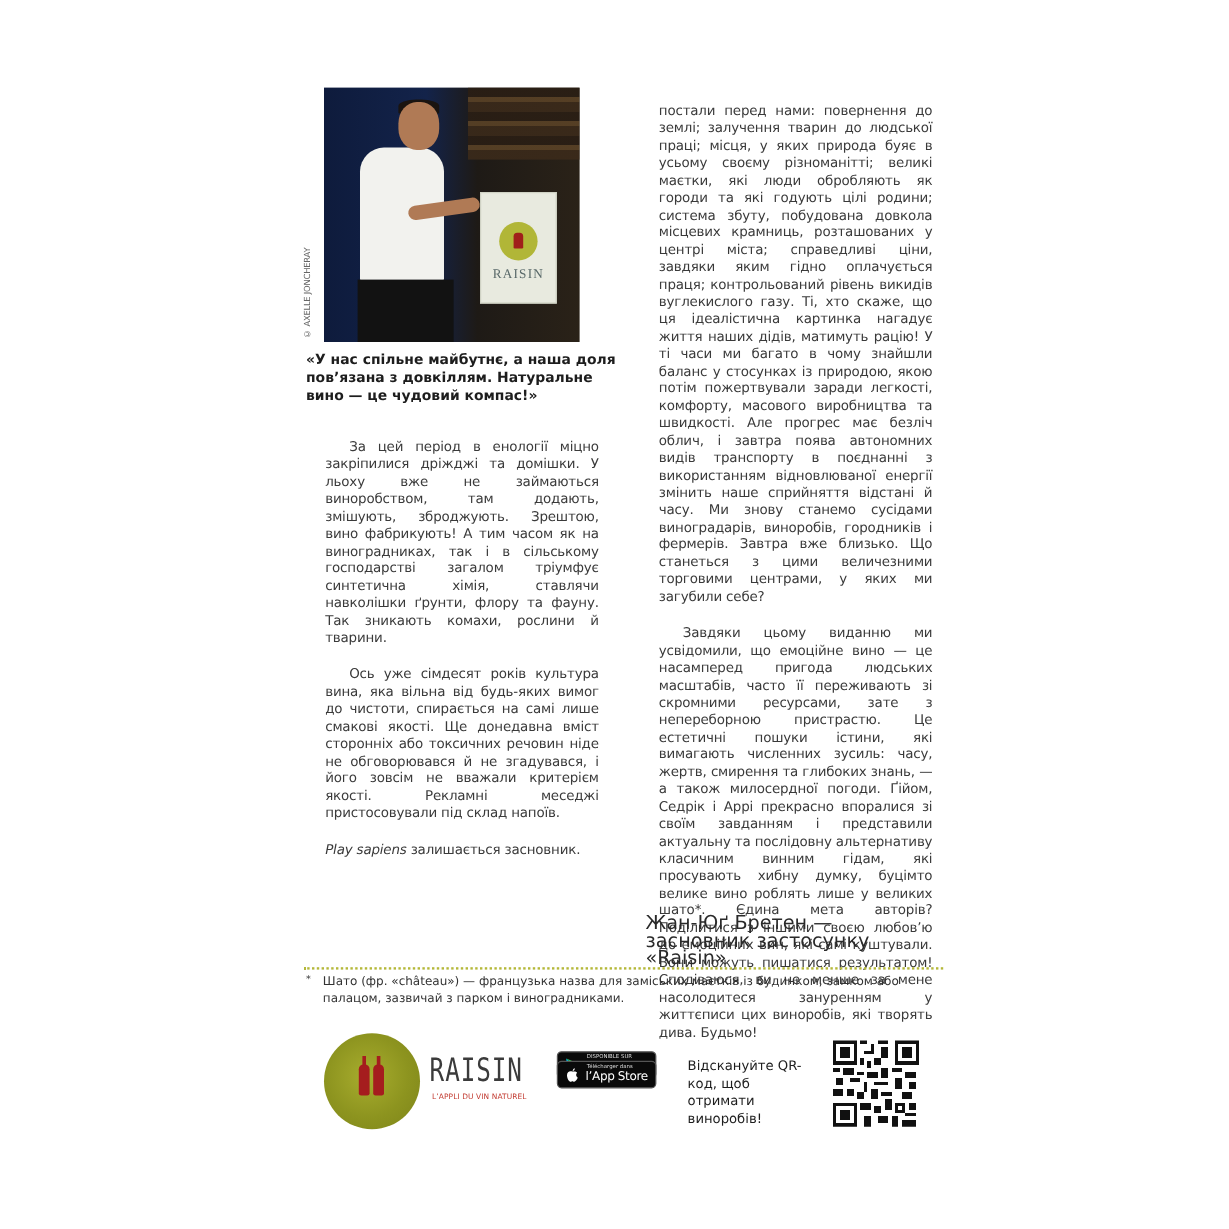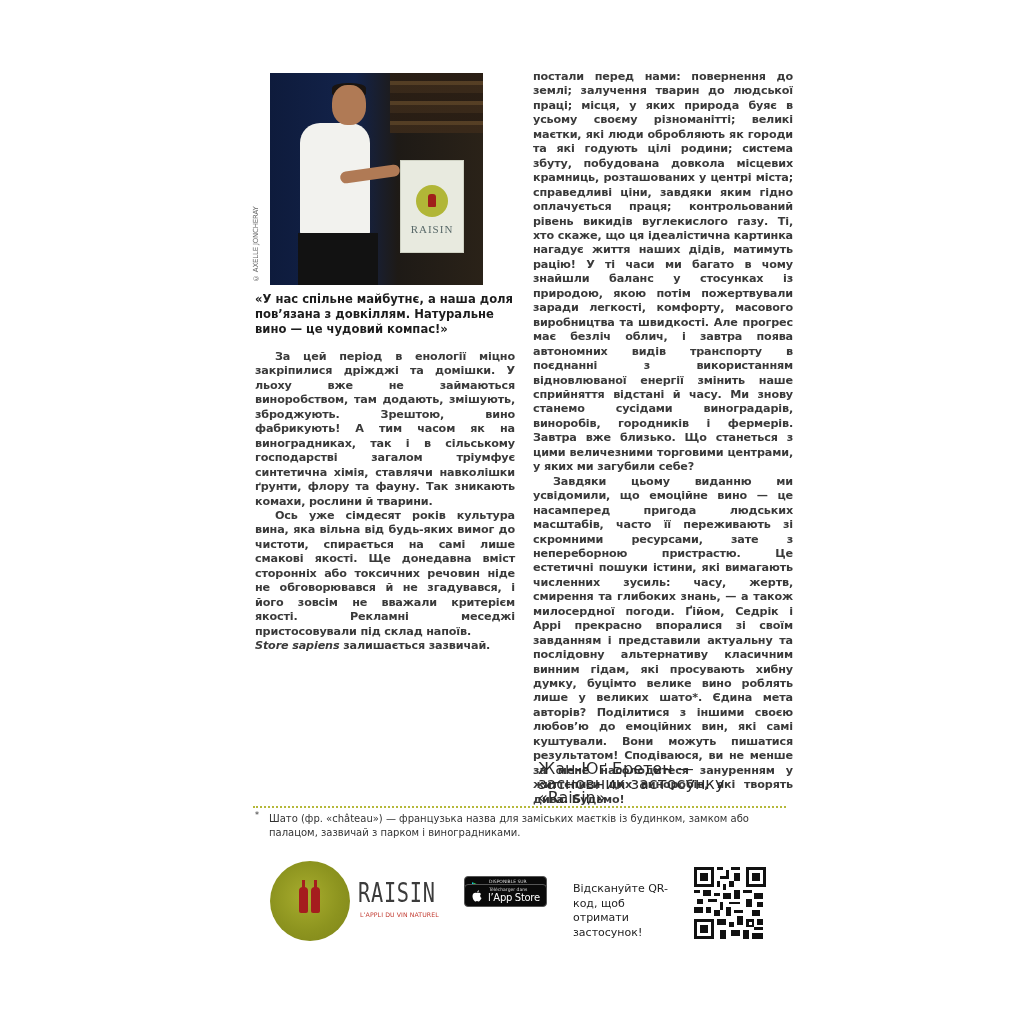--- a/index.html
+++ b/index.html
@@ -1,20 +1,20 @@
 <!DOCTYPE html>
 <html><head>
 <meta charset="utf-8">
 <style>
   html, body { margin: 0; padding: 0; background: #ffffff; }
   body { width: 1024px; height: 1024px; position: relative; overflow: hidden;
          font-family: "DejaVu Sans", sans-serif; color: #3a3a3a; }
   .col { position: absolute; width: 260px; font-size: 11.2px; line-height: 14.45px;
          text-align: justify; letter-spacing: -0.15px; }
-  .col p { margin: 0; text-indent: 0; font-weight: bold; }
+  .col p { margin: 16px; text-indent: 0; }
   .col p.ind { text-indent: 20px; }
   #left-col { left: 255px; top: 350px; }
   #right-col { left: 533px; top: 70px; }
   .photo { position: absolute; left: 270px; top: 73px; width: 213px; height: 212px;
            background: linear-gradient(90deg, #0e1b3c 0%, #13234a 40%, #1e1a16 60%, #2a2218 100%);
            overflow: hidden; }
   .photo .shelf { position: absolute; left: 120px; top: 0; width: 93px; height: 60px;
            background: repeating-linear-gradient(0deg, #3b2a1a 0 8px, #5a4226 8px 12px, #2a1e14 12px 20px); opacity: .9; }
   .photo .person-shirt { position: absolute; left: 30px; top: 50px; width: 70px; height: 115px;
            background: #f2f2ee; border-radius: 20px 20px 6px 6px; }
@@ -81,21 +81,21 @@
     <div class="ptitle">RAISIN</div>
   </div>
 </div>
 <div class="credit">© AXELLE JONCHERAY</div>
 
 <div class="quote">«У нас спільне майбутнє, а наша доля пов’язана з довкіллям. Натуральне вино — це чудовий компас!»</div>
 
 <div class="col" id="left-col">
   <p class="ind">За цей період в енології міцно закріпилися дріжджі та домішки. У льоху вже не займаються виноробством, там додають, змішують, зброджують. Зрештою, вино фабрикують! А тим часом як на виноградниках, так і в сільському господарстві загалом тріумфує синтетична хімія, ставлячи навколішки ґрунти, флору та фауну. Так зникають комахи, рослини й тварини.</p>
   <p class="ind">Ось уже сімдесят років культура вина, яка вільна від будь-яких вимог до чистоти, спирається на самі лише смакові якості. Ще донедавна вміст сторонніх або токсичних речовин ніде не обговорювався й не згадувався, і його зовсім не вважали критерієм якості. Рекламні меседжі пристосовували під склад напоїв.</p>
-  <p><em>Store sapiens</em><span> залишається зазвичай.</span></p>
+  <p><em>Play sapiens</em><span> залишається засновник.</span></p>
 </div>
 
 <div class="col" id="right-col">
   <p>постали перед нами: повернення до землі; залучення тварин до людської праці; місця, у яких природа буяє в усьому своєму різноманітті; великі маєтки, які люди обробляють як городи та які годують цілі родини; система збуту, побудована довкола місцевих крамниць, розташованих у центрі міста; справедливі ціни, завдяки яким гідно оплачується праця; контрольований рівень викидів вуглекислого газу. Ті, хто скаже, що ця ідеалістична картинка нагадує життя наших дідів, матимуть рацію! У ті часи ми багато в чому знайшли баланс у стосунках із природою, якою потім пожертвували заради легкості, комфорту, масового виробництва та швидкості. Але прогрес має безліч облич, і завтра поява автономних видів транспорту в поєднанні з використанням відновлюваної енергії змінить наше сприйняття відстані й часу. Ми знову станемо сусідами виноградарів, виноробів, городників і фермерів. Завтра вже близько. Що станеться з цими величезними торговими центрами, у яких ми загубили себе?</p>
   <p class="ind">Завдяки цьому виданню ми усвідомили, що емоційне вино — це насамперед пригода людських масштабів, часто її переживають зі скромними ресурсами, зате з непереборною пристрастю. Це естетичні пошуки істини, які вимагають численних зусиль: часу, жертв, смирення та глибоких знань, — а також милосердної погоди. Ґійом, Седрік і Аррі прекрасно впоралися зі своїм завданням і представили актуальну та послідовну альтернативу класичним винним гідам, які просувають хибну думку, буцімто велике вино роблять лише у великих шато*. Єдина мета авторів? Поділитися з іншими своєю любов’ю до емоційних вин, які самі куштували. Вони можуть пишатися результатом! Сподіваюся, ви не менше за мене насолодитеся зануренням у життєписи цих виноробів, які творять дива. Будьмо!</p>
 </div>
 
 <div class="signature">Жан-Юґ Бретен — засновник застосунку «Raisin»</div>
 
 <div class="divider"></div>
@@ -124,21 +124,21 @@
 
 <div class="store-btn" id="appstore">
   <svg class="ico" viewBox="0 0 14 14">
     <path d="M7 4 C5 3 2.5 4 2.5 7 C2.5 10 4.5 12.5 5.5 12.5 C6.3 12.5 6.5 12 7 12 C7.5 12 7.7 12.5 8.5 12.5 C9.5 12.5 11 10.5 11.5 9 C10 8.3 9.6 6 11 5 C10.3 4 9 3.6 7 4 Z" fill="#fff"></path>
     <path d="M7.2 3.5 C7.2 2.3 8 1.3 9 1.2 C9.1 2.4 8.2 3.4 7.2 3.5 Z" fill="#fff"></path>
   </svg>
   <span class="small">Télécharger dans</span>
   <span class="big">l’App Store</span>
 </div>
 
-<div class="scan-text">Відскануйте QR-код, щоб отримати застосунок!</div>
+<div class="scan-text">Відскануйте QR-код, щоб отримати виноробів!</div>
 
 <svg class="qr" viewBox="0 0 25 25" shape-rendering="crispEdges">
   <rect width="25" height="25" fill="#fff"></rect>
   <g fill="#111">
     <rect x="0" y="0" width="7" height="7"></rect>
       <rect x="1" y="1" width="5" height="5" fill="#fff"></rect>
       <rect x="2" y="2" width="3" height="3"></rect>
     <rect x="18" y="0" width="7" height="7"></rect>
       <rect x="19" y="1" width="5" height="5" fill="#fff"></rect>
       <rect x="20" y="2" width="3" height="3"></rect>

